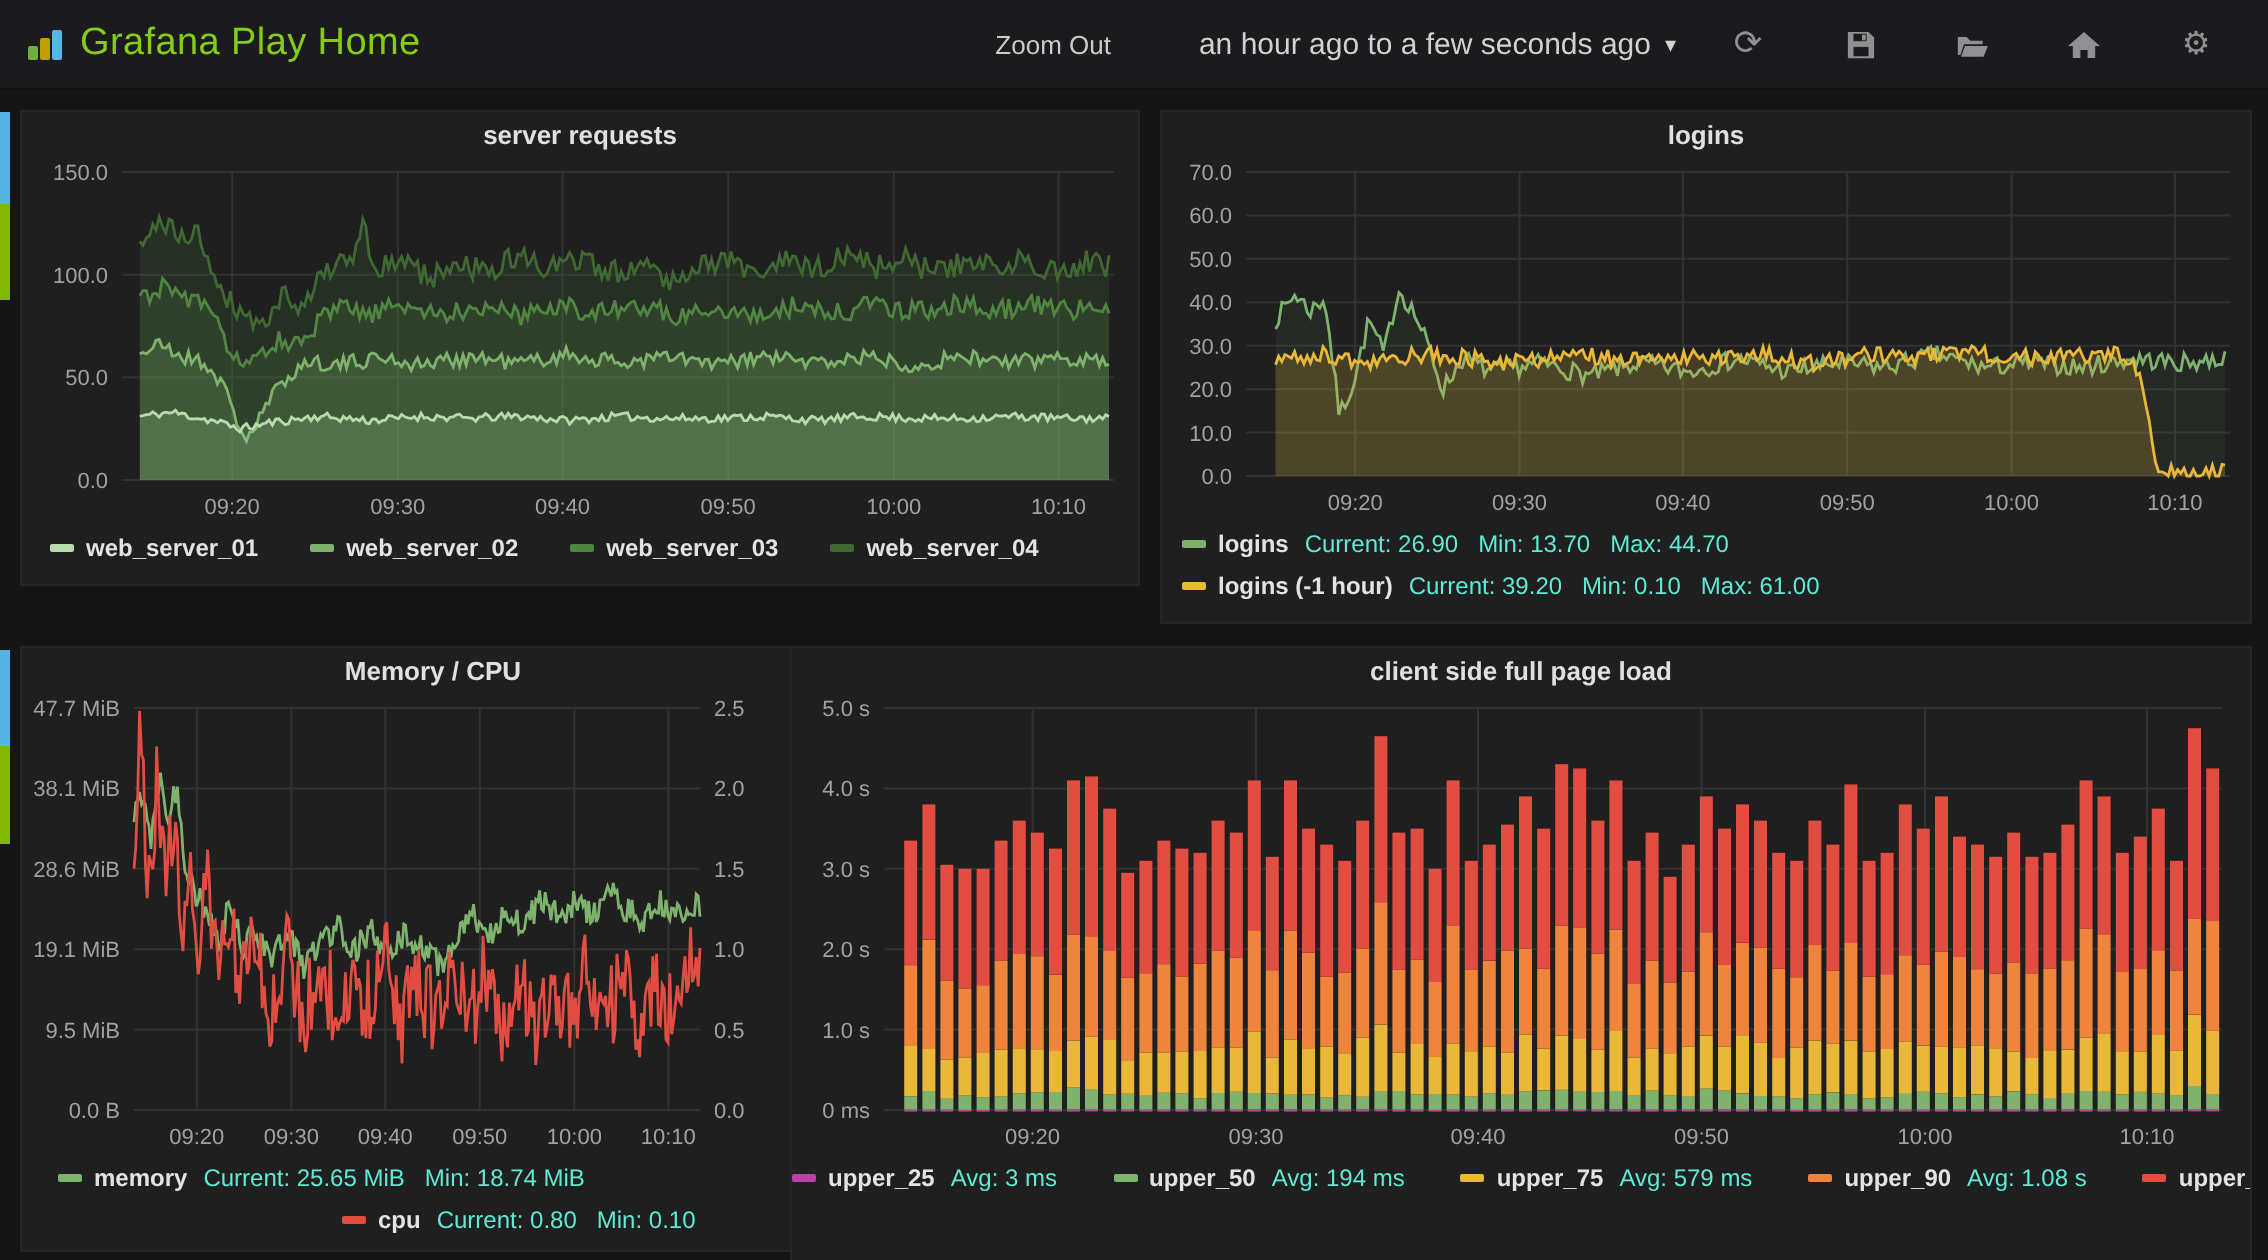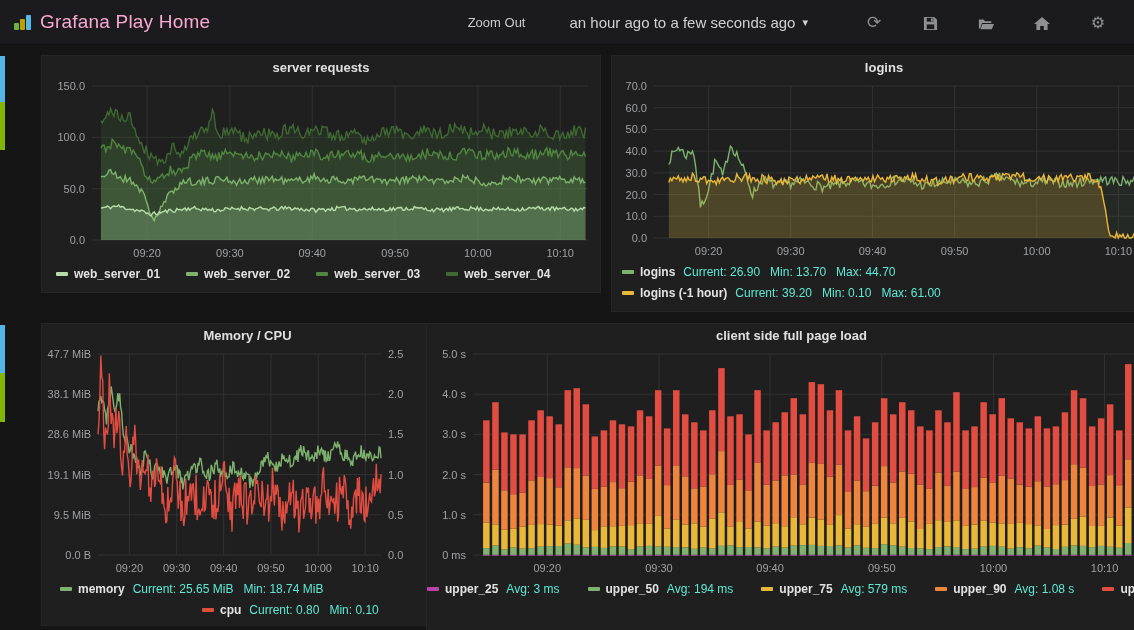--- a/index.html
+++ b/index.html
@@ -8,34 +8,34 @@
 
   
   .navbar{position:absolute;left:0;top:0;width:1134px;height:45px;background:#1b1b1d;
     display:flex;align-items:center;justify-content:space-between;border-bottom:1px solid #101010;box-sizing:border-box;}
   .brand{display:flex;align-items:center;gap:9px;padding-left:14px;}
   .logo{display:flex;align-items:flex-end;gap:1px;height:16px;}
   .logo i{display:block;width:5px;border-radius:1px;}
   .logo .b1{height:7px;background:#6fb13f;}
   .logo .b2{height:11px;background:#c0a000;}
   .logo .b3{height:15px;background:#57b8e8;}
-  .dash-title{color:#f9a8d4;font-size:19px;letter-spacing:.2px;}
+  .dash-title{color:#84cc16;font-size:19px;letter-spacing:.2px;}
   .nav-right{display:flex;align-items:center;gap:16px;padding-right:16px;}
   .zoom-out{color:#c9cacb;font-size:13px;margin-right:28px;cursor:pointer;}
-  .time-picker{color:#d0d1d2;font-size:15px;cursor:pointer;display:flex;align-items:center;gap:7px;margin-right:30px;}
+  .time-picker{color:#d0d1d2;font-size:15px;cursor:pointer;display:flex;align-items:center;gap:7px;}
   .caret{font-size:11px;color:#d0d1d2;}
   .navicon{width:40px;text-align:center;color:#8e9092;cursor:pointer;font-size:15px;line-height:45px;}
   .navicon svg{vertical-align:middle;}
 
   
   .rowtab{position:absolute;left:0;width:5px;cursor:pointer;}
 
   
   .panel{position:absolute;background:#1f1f20;border:1px solid #262628;box-sizing:border-box;
-    display:flex;flex-direction:column;margin-left:31px;}
+    display:flex;flex-direction:column;}
   .ptitle{margin:0;height:22px;line-height:24px;text-align:center;color:#e0e0e0;
     font-size:13px;font-weight:bold;cursor:pointer;flex:0 0 auto;}
   .chart{position:relative;flex:0 0 auto;}
   .legend{flex:1 1 auto;font-size:12px;color:#aeb0b2;overflow:hidden;}
   .legend .lrow{display:block;line-height:21px;white-space:nowrap;}
   .legend-left{padding-left:14px;}
   .legend-center{text-align:center;}
   .legend-b .lrow{padding-left:10px;}
   .legend-c .lrow:first-child{padding-left:18px;}
   .legend-c .lrow:last-child{padding-left:160px;}

